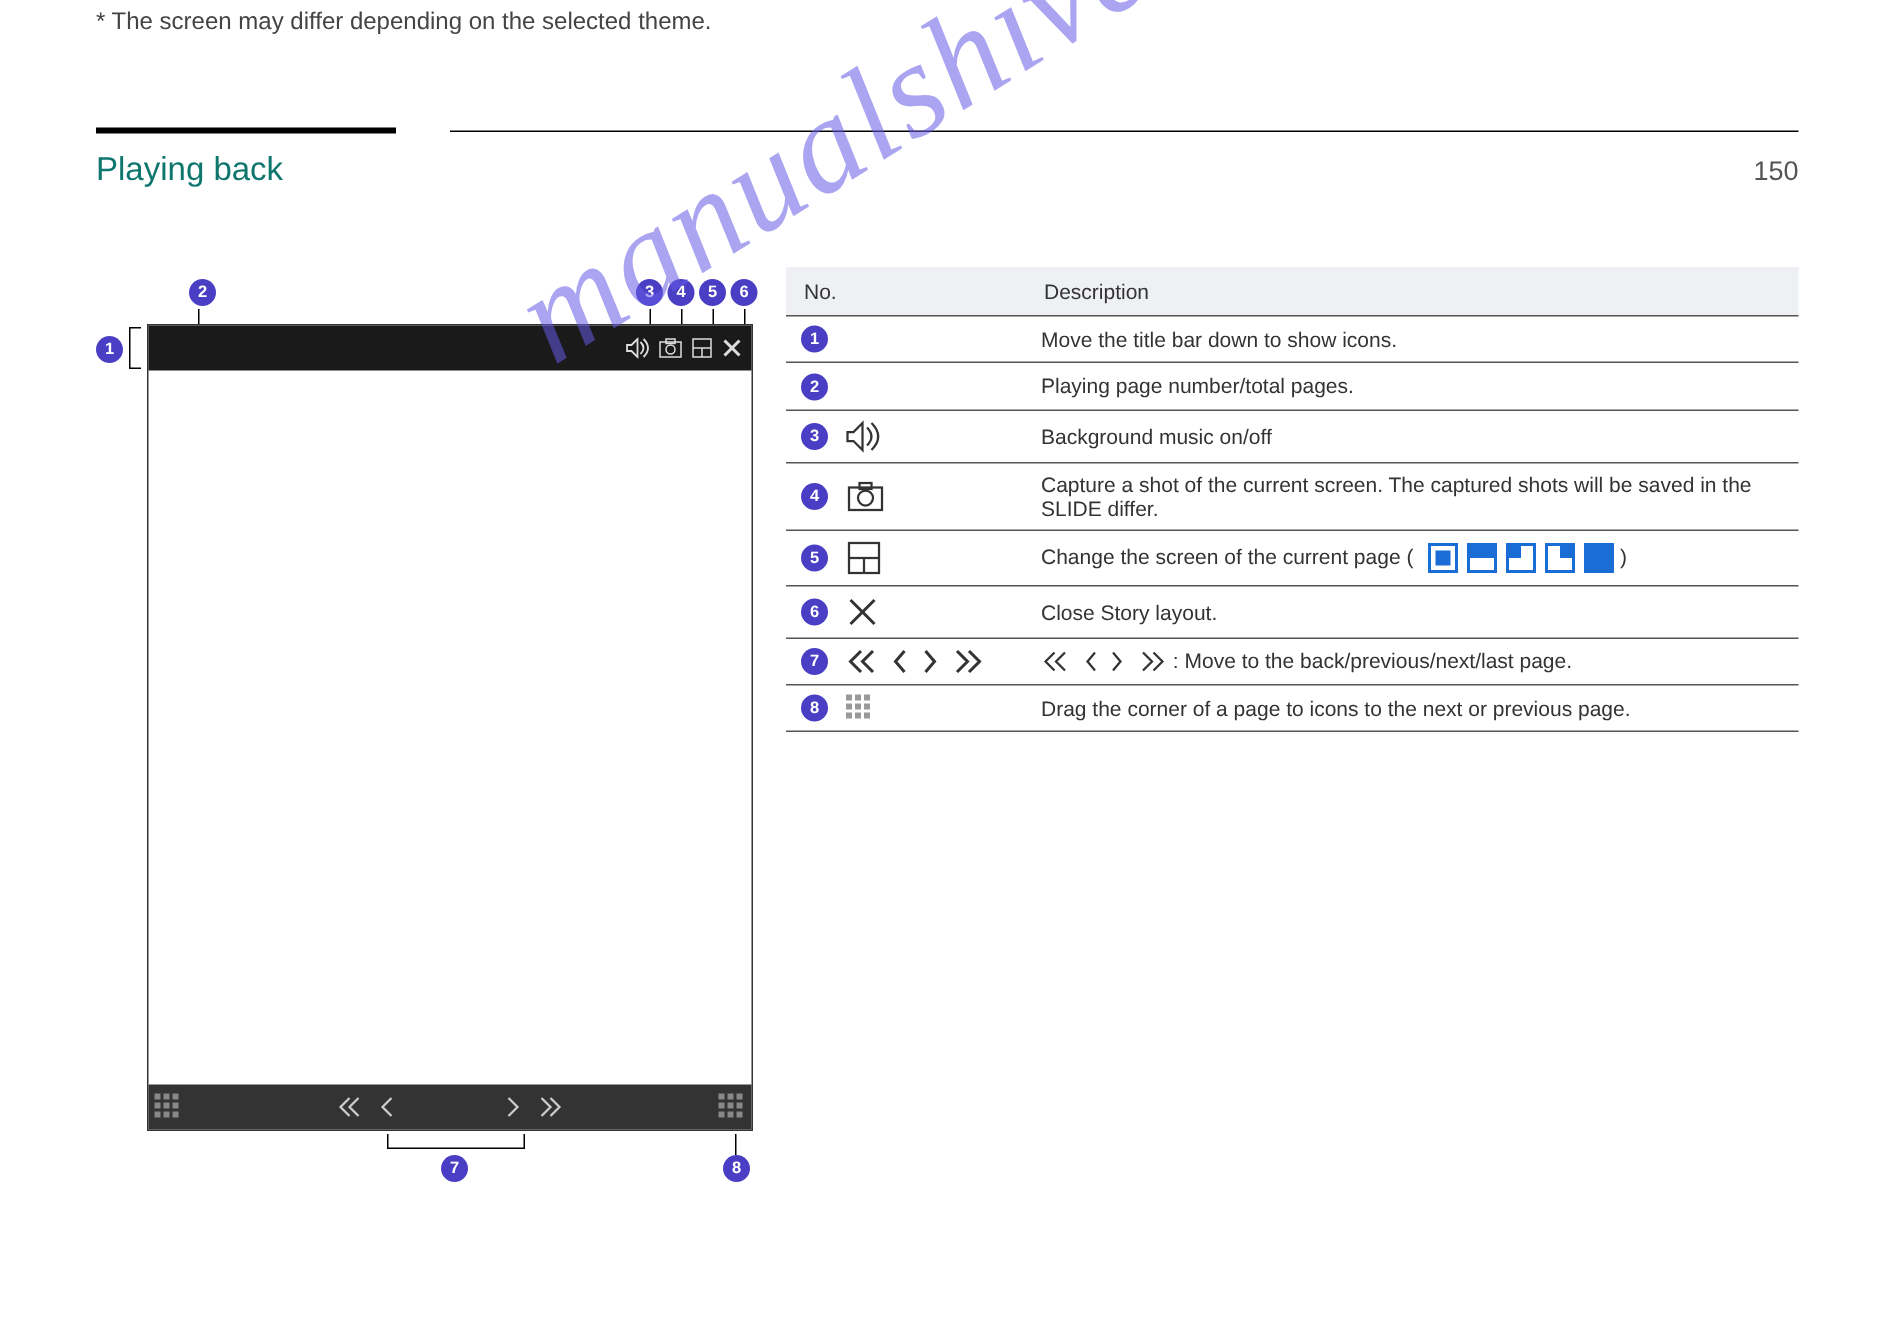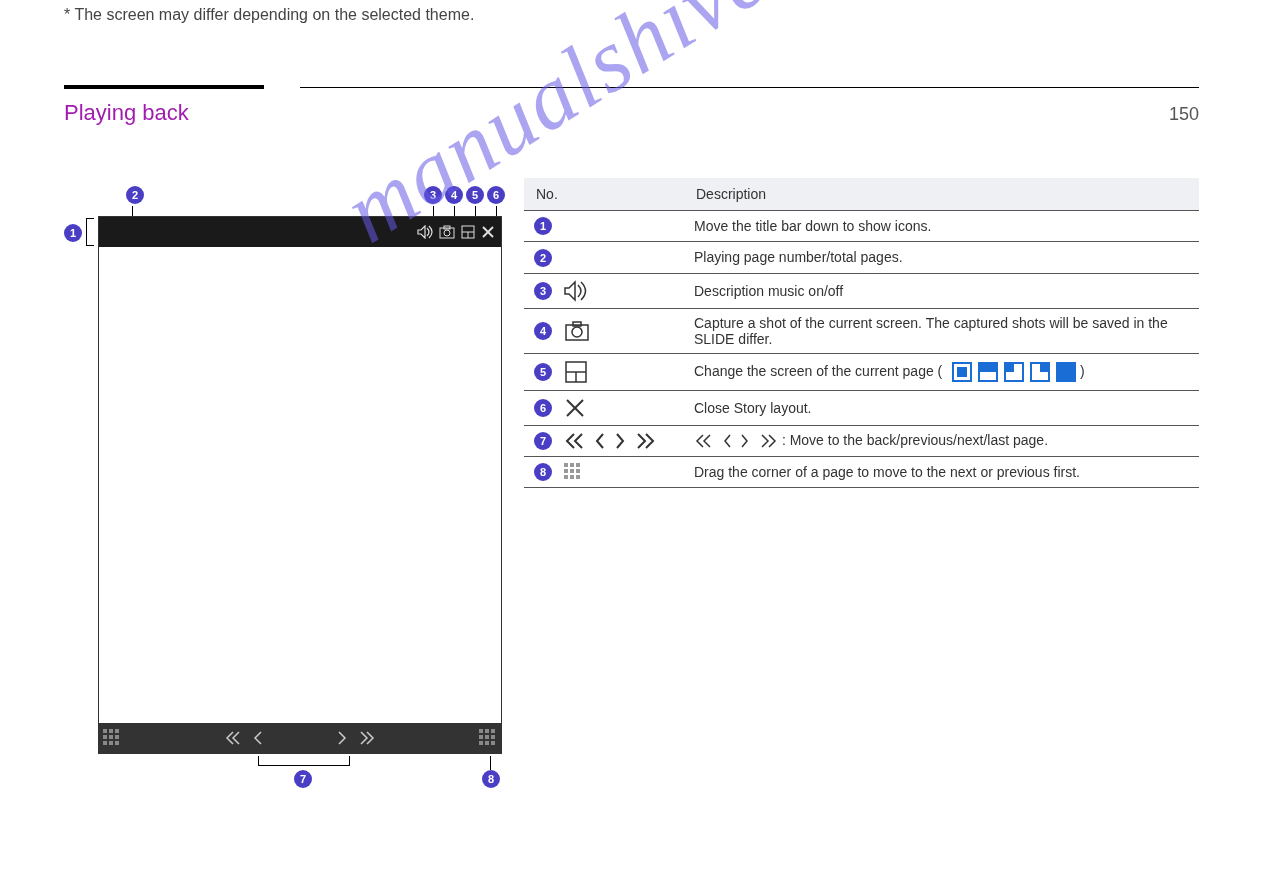--- a/index.html
+++ b/index.html
@@ -29,21 +29,21 @@
     left: 300px;
     right: 64px;
     height: 1px;
     background: #000;
   }
   .header-title {
     position: absolute;
     top: 100px;
     left: 64px;
     font-size: 22px;
-    color: #a21caf;
+    color: #0f766e;
     font-weight: 500;
   }
   .page-num {
     position: absolute;
     top: 104px;
     right: 64px;
     font-size: 18px;
     color: #555;
   }
   .subtitle {
@@ -316,21 +316,21 @@
           </tr>
           <tr>
             <td class="no-col">
               <span class="cnum">3</span>
               <span class="icon-slot">
                 <svg width="26" height="22" viewBox="0 0 26 22">
                     <path d="M1 8 L5 8 L11 2 L11 20 L5 14 L1 14 Z M14 5 Q20 11 14 17 M17 2 Q26 11 17 20" stroke="#333" stroke-width="1.5" fill="none"></path>
                   </svg>
               </span>
             </td>
-            <td>Description music on/off</td>
+            <td>Background music on/off</td>
           </tr>
           <tr>
             <td class="no-col">
               <span class="cnum">4</span>
               <span class="icon-slot">
                 <svg width="26" height="22" viewBox="0 0 26 22">
                     <rect x="2" y="5" width="22" height="15" stroke="#333" stroke-width="1.5" fill="none"></rect>
                     <circle cx="13" cy="12" r="5" stroke="#333" stroke-width="1.5" fill="none"></circle>
                     <rect x="9" y="2" width="8" height="4" stroke="#333" stroke-width="1.5" fill="none"></rect>
                   </svg>
@@ -429,21 +429,21 @@
                     <span style="background:#999"></span>
                     <span style="background:#999"></span>
                     <span style="background:#999"></span>
                     <span style="background:#999"></span>
                     <span style="background:#999"></span>
                     <span style="background:#999"></span>
                     <span style="background:#999"></span>
                   </span>
               </span>
             </td>
-            <td>Drag the corner of a page to move to the next or previous first.</td>
+            <td>Drag the corner of a page to icons to the next or previous page.</td>
           </tr>
         </tbody>
       </table>
     </div>
   </div>
 
   <div class="footnote">* The screen may differ depending on the selected theme.</div>
 
   <div class="watermark">manualshive.com</div>
 </div>

